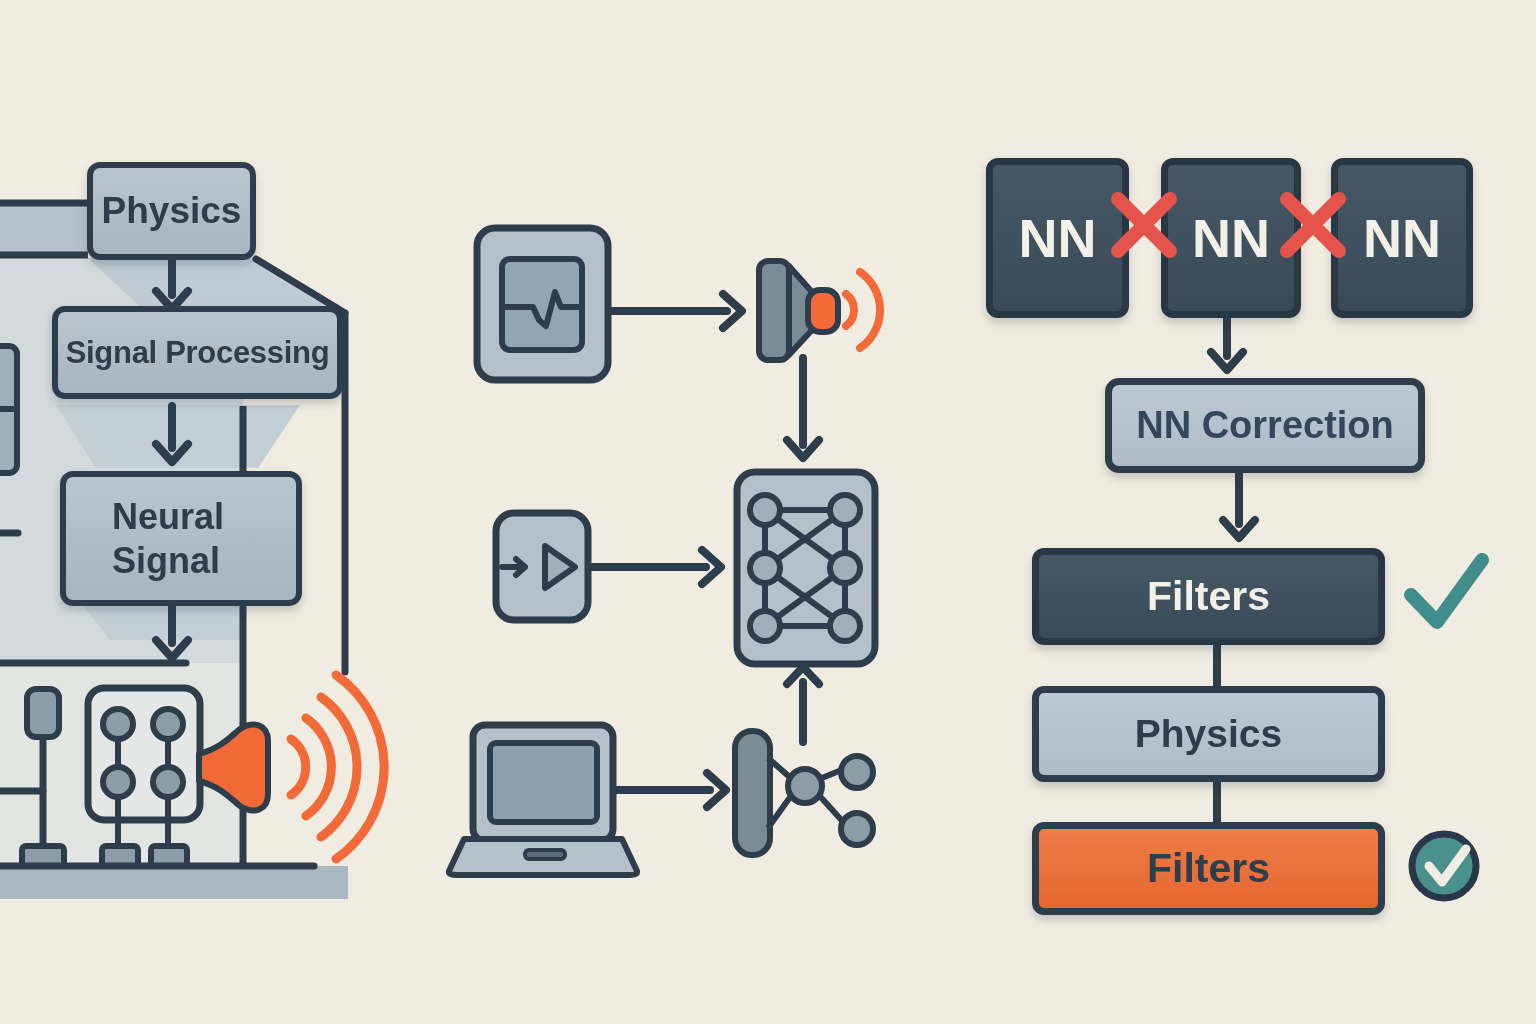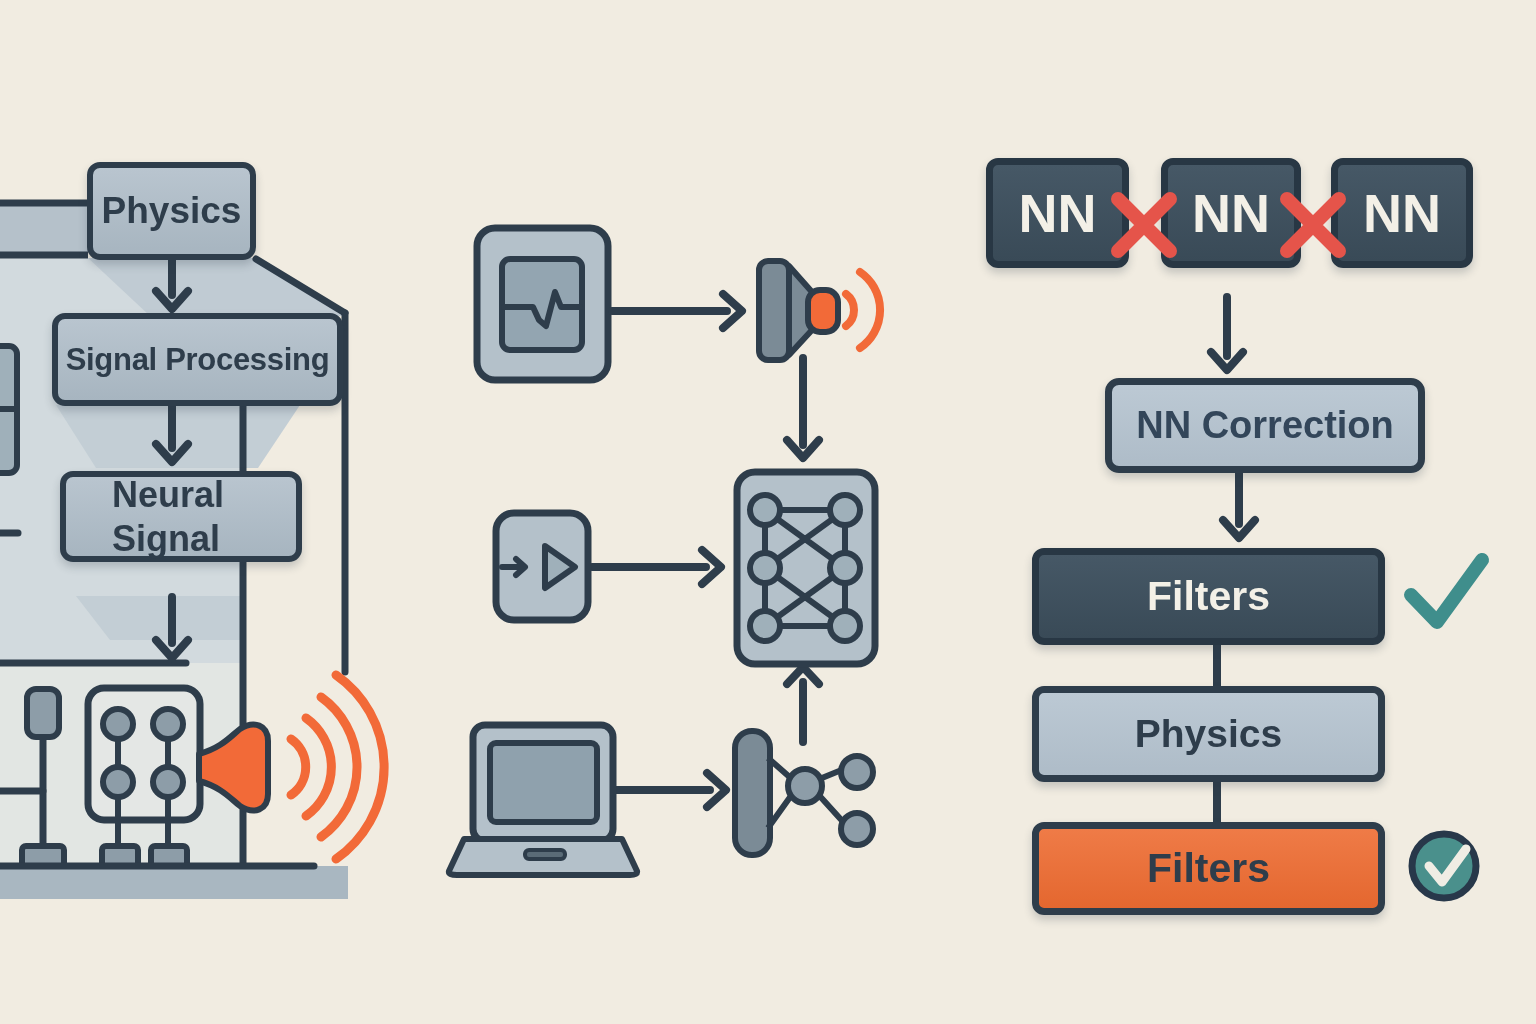--- a/index.html
+++ b/index.html
@@ -11,24 +11,24 @@
   .box{position:absolute;z-index:2;display:flex;align-items:center;justify-content:center;
        box-sizing:border-box;border:6px solid #2e3d4b;border-radius:13px;
        font-weight:bold;color:#2e3d4b;
        background:linear-gradient(180deg,#b9c5cf 0%,#a7b5c0 100%);
        box-shadow:0 5px 9px rgba(40,55,68,.22);}
   .box.dark{background:linear-gradient(180deg,#465866 0%,#394a57 100%);
             color:#f3f0e7;border-color:#283744;border-width:7px;}
   .box.lighter{background:linear-gradient(180deg,#bcc9d4 0%,#aebcc8 100%);border-width:7px;}
   .box.orange{background:linear-gradient(180deg,#ef7b47 0%,#e4672f 100%);border-width:7px;}
   #box-physics-left{left:87px;top:162px;width:169px;height:98px;font-size:37px;}
-  #box-signal{left:52px;top:313px;width:291px;height:93px;font-size:31px;letter-spacing:-.3px;}
-  #box-neural{left:60px;top:471px;width:242px;height:91px;font-size:36px;
+  #box-signal{left:52px;top:306px;width:291px;height:93px;font-size:31px;letter-spacing:-.3px;}
+  #box-neural{left:60px;top:471px;width:242px;height:135px;font-size:36px;
               justify-content:flex-start;padding-left:46px;line-height:1.2;}
-  .nnbox{top:158px;height:110px;font-size:54px;border-radius:12px;}
+  .nnbox{top:158px;height:160px;font-size:54px;border-radius:12px;}
   #nn1{left:986px;width:143px;} #nn2{left:1161px;width:140px;} #nn3{left:1331px;width:142px;}
   #nn-correction{left:1077px;top:378px;width:320px;height:95px;font-size:38px;border-radius:14px;color:#33465a;margin-left:28px;}
   #filters-dark{left:1032px;top:548px;width:353px;height:97px;font-size:41px;border-radius:12px;}
   #physics-right{left:1032px;top:686px;width:353px;height:96px;font-size:39px;border-radius:12px;}
   #filters-orange{left:1032px;top:822px;width:353px;height:93px;font-size:41px;border-radius:12px;}
 </style>
 </head>
 <body>
 
 <div class="stage">

